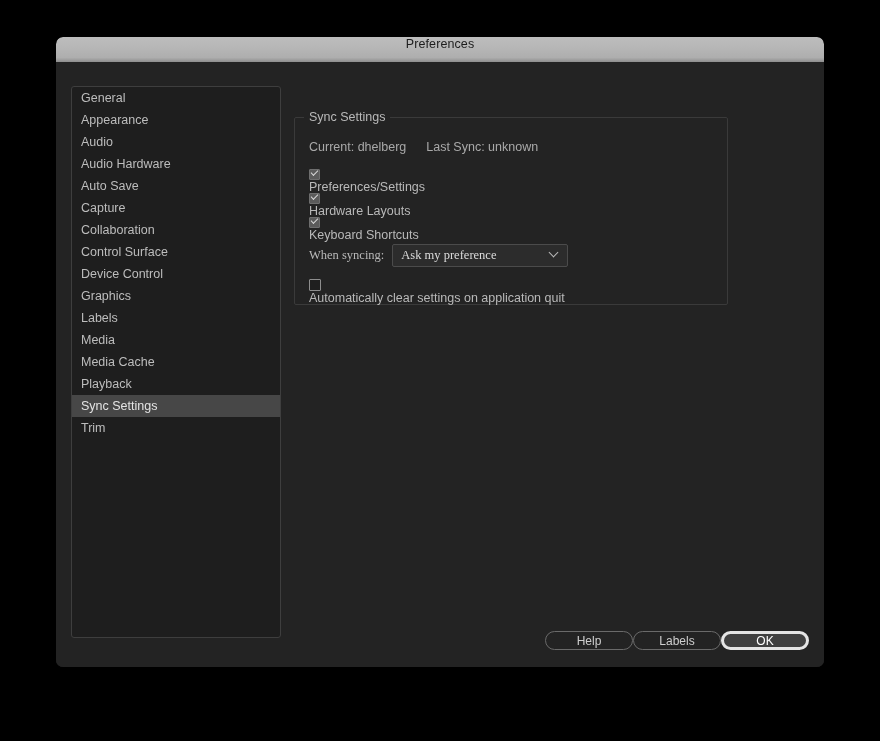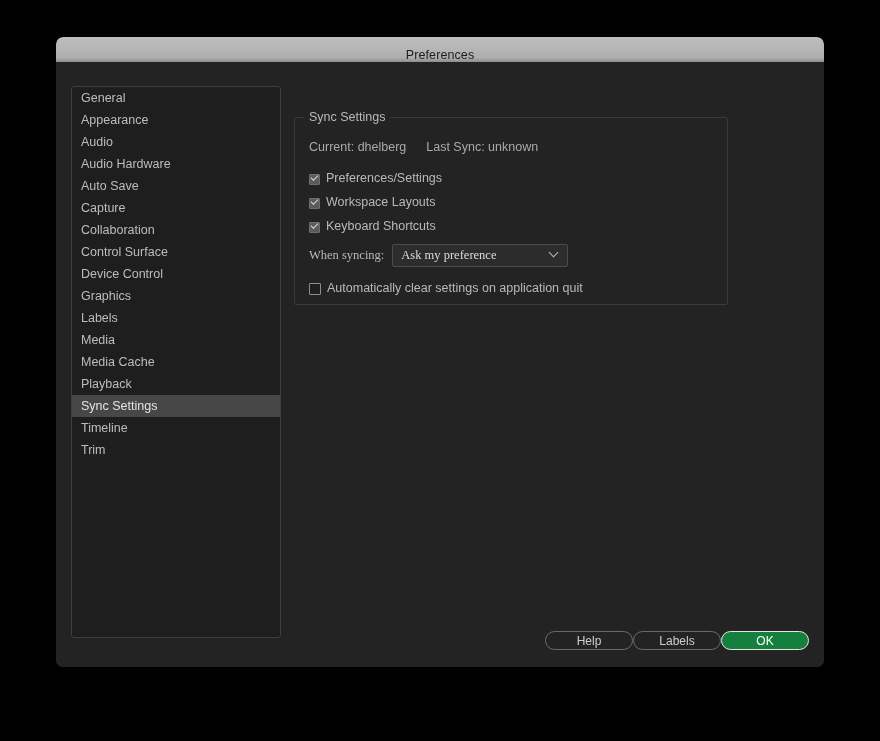--- a/index.html
+++ b/index.html
@@ -28,21 +28,21 @@
     overflow: hidden;
     box-shadow: 0 0 0 1px #000;
   }
 
   #title-bar {
     height: 25px;
     background: linear-gradient(to bottom, #bdbdbd 0%, #b6b6b6 45%, #aeaeae 82%, #8e8e8e 100%);
     border-top-left-radius: 7px;
     border-top-right-radius: 7px;
     display: flex;
-    align-items: flex-end;
+    align-items: flex-start;
     justify-content: center;
   }
   #title-bar-text {
     font-size: 12.5px;
     color: #1d1d1d;
     letter-spacing: .1px;
   }
 
   #dialog-body {
     position: relative;
@@ -103,23 +103,24 @@
   #account-line {
     font-size: 12.5px;
     color: #a9a9a9;
     margin-bottom: 15px;
     white-space: nowrap;
   }
   #account-line .gap { display: inline-block; width: 13px; }
 
   .check-row {
     display: flex;
-    align-items: flex-end;
+    align-items: flex-start;
     height: 16px;
     margin-bottom: 8px;
+    flex-direction: column;
   }
   .cbox {
     width: 11px;
     height: 11px;
     border-radius: 1px;
     box-sizing: border-box;
     position: relative;
     flex: none;
     margin-right: 6px;
     cursor: default;
@@ -221,22 +222,22 @@
     white-space: nowrap;
   }
   .btn.secondary {
     width: 88px;
     background: #232323;
     border: 1px solid #6a6a6a;
     color: #cfcfcf;
   }
   .btn.primary {
     width: 88px;
-    background: #15803d;
-    border: 1px solid #e5e5e5;
+    background: #404040;
+    border: 3px solid #e5e5e5;
     color: #ffffff;
   }
 </style>
 </head>
 <body>
 
 <div id="dialog-window">
 
   <div id="title-bar">
     <span id="title-bar-text">Preferences</span>
@@ -253,21 +254,20 @@
         <div class="sidebar-item"><span>Capture</span></div>
         <div class="sidebar-item"><span>Collaboration</span></div>
         <div class="sidebar-item"><span>Control Surface</span></div>
         <div class="sidebar-item"><span>Device Control</span></div>
         <div class="sidebar-item"><span>Graphics</span></div>
         <div class="sidebar-item"><span>Labels</span></div>
         <div class="sidebar-item"><span>Media</span></div>
         <div class="sidebar-item"><span>Media Cache</span></div>
         <div class="sidebar-item"><span>Playback</span></div>
         <div class="sidebar-item selected"><span>Sync Settings</span></div>
-        <div class="sidebar-item"><span>Timeline</span></div>
         <div class="sidebar-item"><span>Trim</span></div>
       </div>
 
     <div id="sync-group">
       <div id="sync-group-title">Sync Settings</div>
 
       <div id="sync-group-inner">
 
         <div id="account-line">
           <span>Current: dhelberg</span>
@@ -275,21 +275,21 @@
           <span>Last Sync: unknown</span>
         </div>
 
         <div id="checkbox-list">
             <div class="check-row">
               <span class="cbox on"></span>
               <span class="check-label">Preferences/Settings</span>
             </div>
             <div class="check-row">
               <span class="cbox on"></span>
-              <span class="check-label">Workspace Layouts</span>
+              <span class="check-label">Hardware Layouts</span>
             </div>
             <div class="check-row">
               <span class="cbox on"></span>
               <span class="check-label">Keyboard Shortcuts</span>
             </div>
           </div>
 
         <div id="sync-mode-row">
           <span id="sync-mode-label">When syncing:</span>
           <div id="sync-mode-select">

